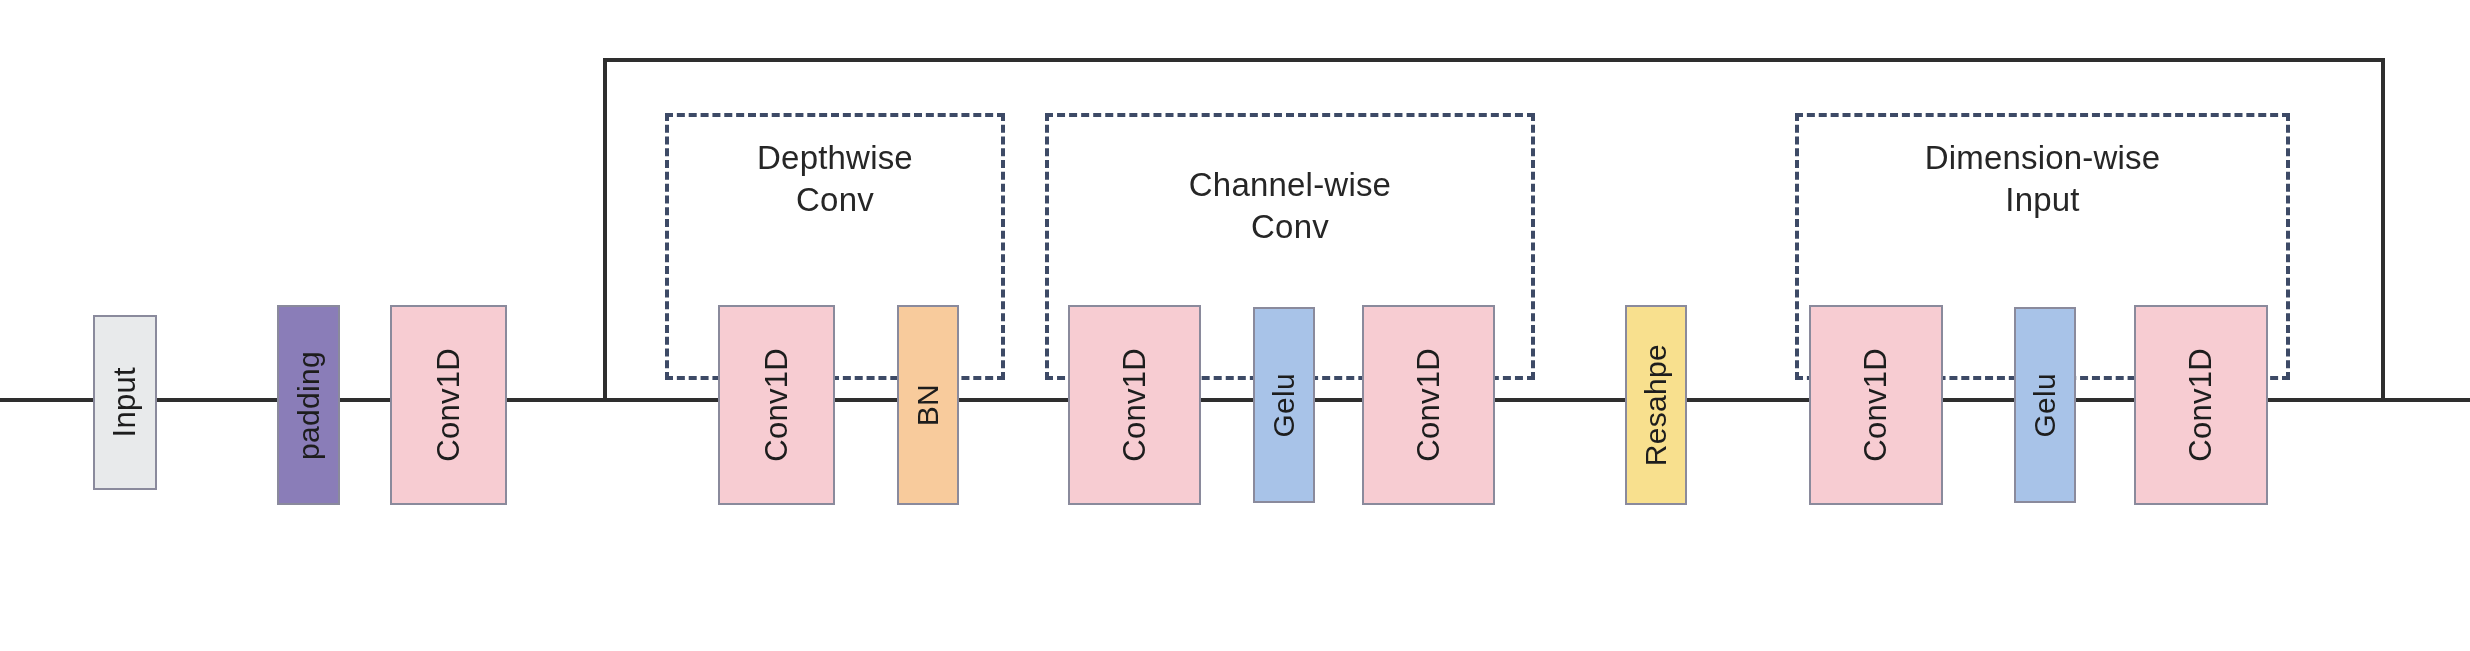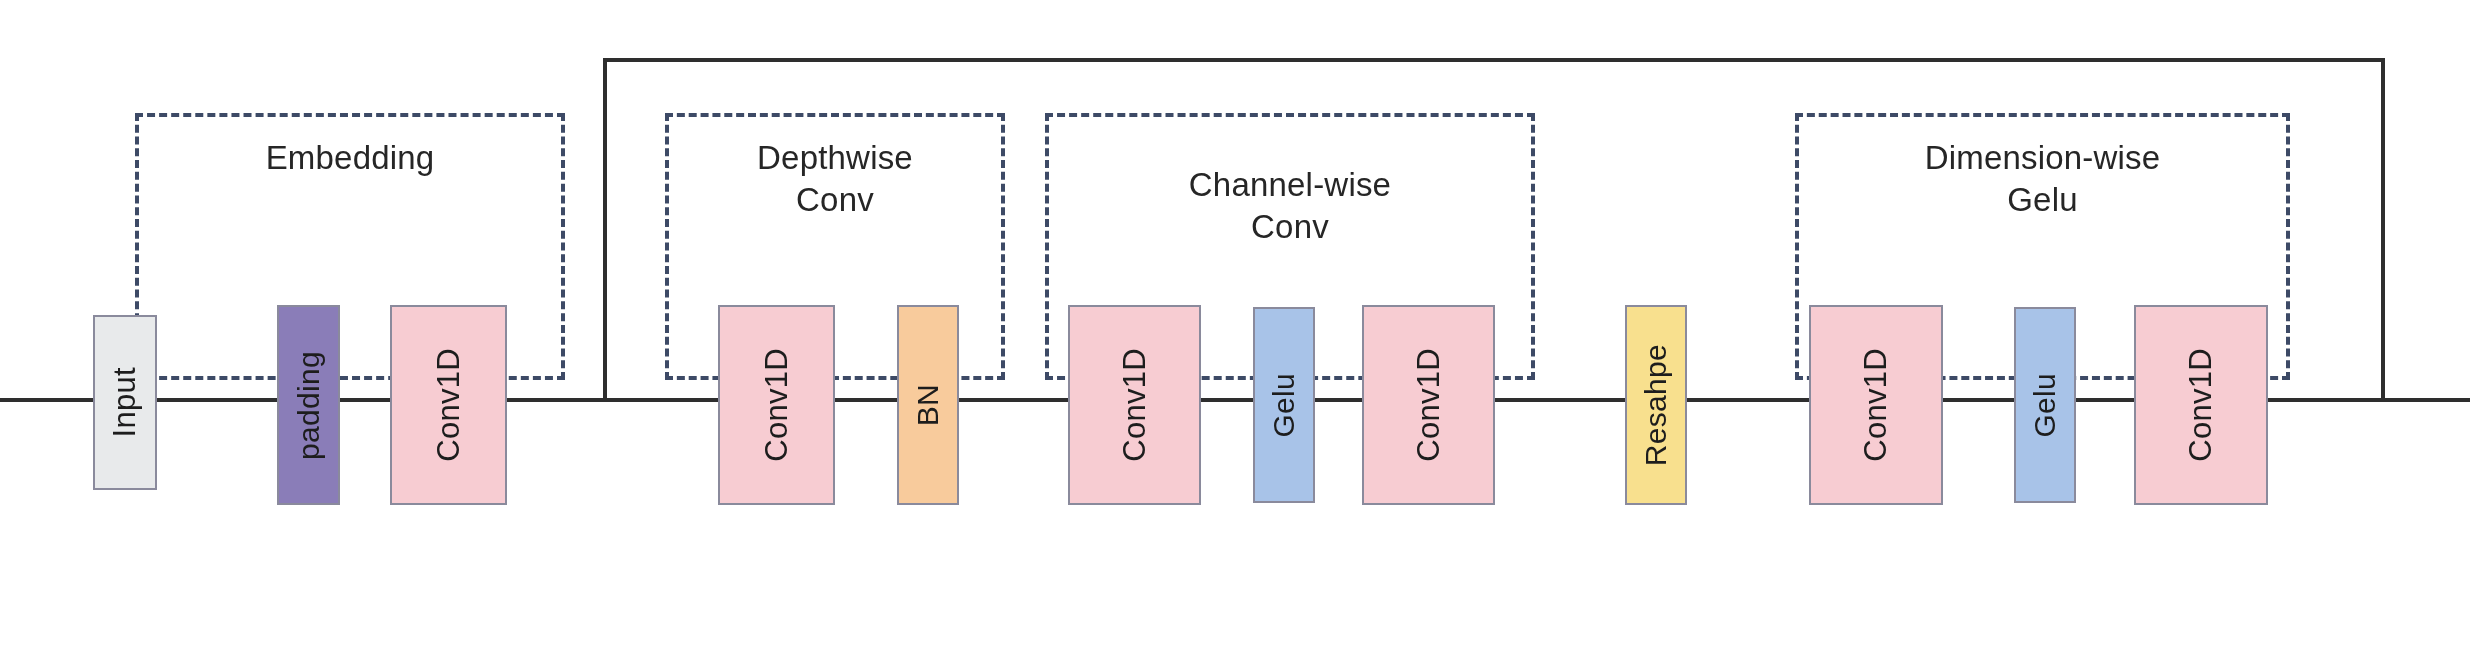--- a/index.html
+++ b/index.html
@@ -70,37 +70,34 @@
 <body>
 
 <div id="canvas">
 
   <div class="flow-line h-line" style="left:0px; top:398px; width:2470px;"></div>
 
   <div class="flow-line v-line" style="left:603px; top:58px; height:342px;"></div>
   <div class="flow-line h-line" style="left:603px; top:58px; width:1782px;"></div>
   <div class="flow-line v-line" style="left:2381px; top:58px; height:344px;"></div>
 
-  <div class="group-box" style="left:135px; top:113px; width:430px; height:267px;">
-    <div class="group-title" style="top:20px;">Embedding</div>
-  </div>
 
   <div class="group-box" style="left:665px; top:113px; width:340px; height:267px;">
     <div class="group-title" style="top:20px;text-align:center;">Depthwise
 Conv</div>
   </div>
 
   <div class="group-box" style="left:1045px; top:113px; width:490px; height:267px;">
     <div class="group-title" style="top:19px;margin-top:28px;">Channel-wise
 Conv</div>
   </div>
 
   <div class="group-box" style="left:1795px; top:113px; width:495px; height:267px;">
     <div class="group-title" style="top:20px;">Dimension-wise
-Gelu</div>
+Input</div>
   </div>
 
   <div class="block" style="left:93px; top:315px; width:64px; height:175px; background:#e8eaeb;">
     <span class="block-label">Input</span>
   </div>
 
   <div class="block narrow" style="left:277px; top:305px; width:63px; height:200px; background:#8a7db8;">
     <span class="block-label">padding</span>
   </div>
 

